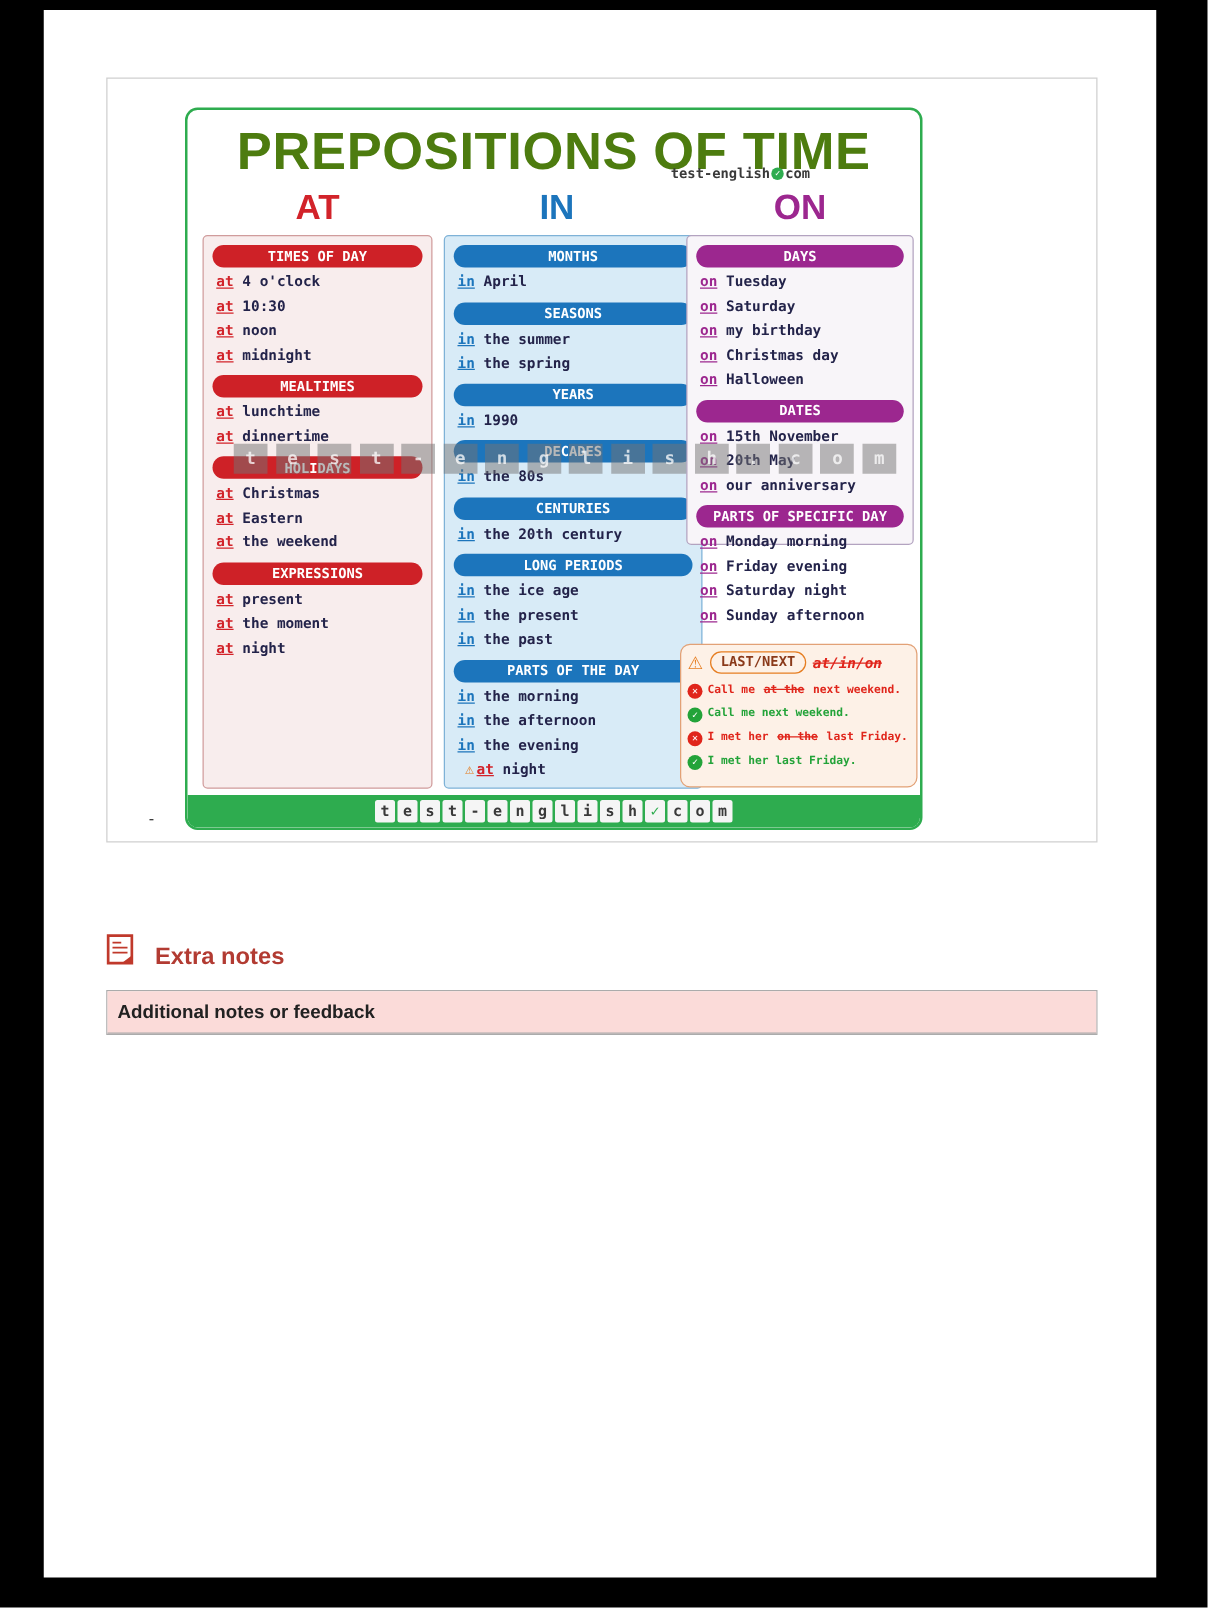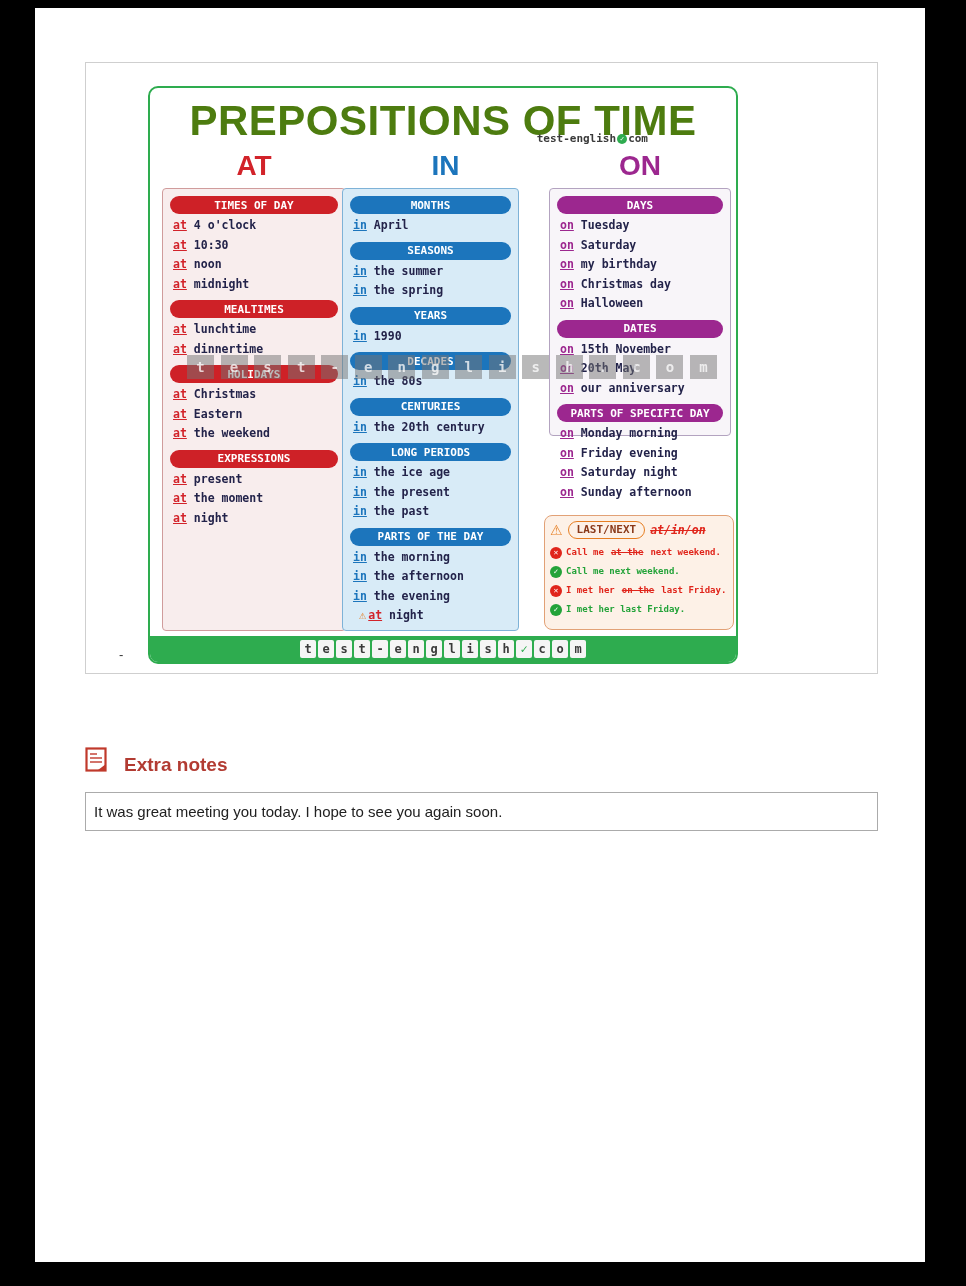--- a/index.html
+++ b/index.html
@@ -15,21 +15,21 @@
   .brand{position:absolute;top:44px;right:88px;font-family:"DejaVu Sans Mono",monospace;font-size:11px;font-weight:bold;color:#3a3a3a;display:flex;align-items:center}
   .brand-check{width:10px;height:10px;border-radius:50%;background:#2EAC4F;color:#fff;font-size:7px;display:flex;align-items:center;justify-content:center;margin:0 1px}
 
   .colh{position:absolute;top:62px;font-size:28px;font-weight:bold;text-align:center}
   .colh-at{left:12px;width:184px;color:#D2232A}
   .colh-in{left:207px;width:177px;color:#1C75BC}
   .colh-on{left:399px;width:182px;color:#9C278F}
 
   .col{position:absolute;top:100px;border-radius:4px;padding-top:1px}
   .col-at{left:12px;width:184px;height:443px;background:#F8EDED;border:1px solid #d09c9c}
-  .col-in{left:192px;width:177px;height:443px;background:#D8EBF7;border:1px solid #7EB2D7}
+  .col-in{left:205px;width:207px;height:443px;background:#D8EBF7;border:1px solid #7EB2D7}
   .col-on{left:399px;width:182px;height:248px;background:#F8F5F9;border:1px solid #b3a3c0}
 
   .pill{height:18px;margin:6px 7px 2px;border-radius:9px;color:#fff;font-family:"DejaVu Sans Mono",monospace;font-weight:bold;font-size:11px;display:flex;align-items:center;justify-content:center;white-space:nowrap}
   .pill-at{background:#CE2127}
   .pill-in{background:#1C75BC}
   .pill-on{background:#9C278F}
 
   .item{line-height:19.5px;height:19.5px;padding-left:10px;font-family:"DejaVu Sans Mono",monospace;font-size:11.5px;font-weight:bold;color:#23234a;white-space:nowrap}
   .prep{text-decoration:underline;margin-right:7px}
   .p-at{color:#D2232A}.p-in{color:#1C75BC}.p-on{color:#9C278F}
@@ -230,16 +230,16 @@
         <line x1="5" y1="7" x2="12" y2="7" stroke="#C0392B" stroke-width="1.4"></line>
         <line x1="5" y1="11" x2="17" y2="11" stroke="#C0392B" stroke-width="1.4"></line>
         <line x1="5" y1="15" x2="17" y2="15" stroke="#C0392B" stroke-width="1.4"></line>
         <path d="M13 23 L21 23 L21 17 Z" fill="#C0392B"></path>
       </svg>
     </span>
     <span class="notes-title">Extra notes</span>
   </div>
 
   <div class="notes-table">
-    <div class="nt-body">It was great meeting you today. I hope to see you again soon.</div>
+    <div class="nt-header">Additional notes or feedback</div>
   </div>
 
 </div>
 
 </body></html>

